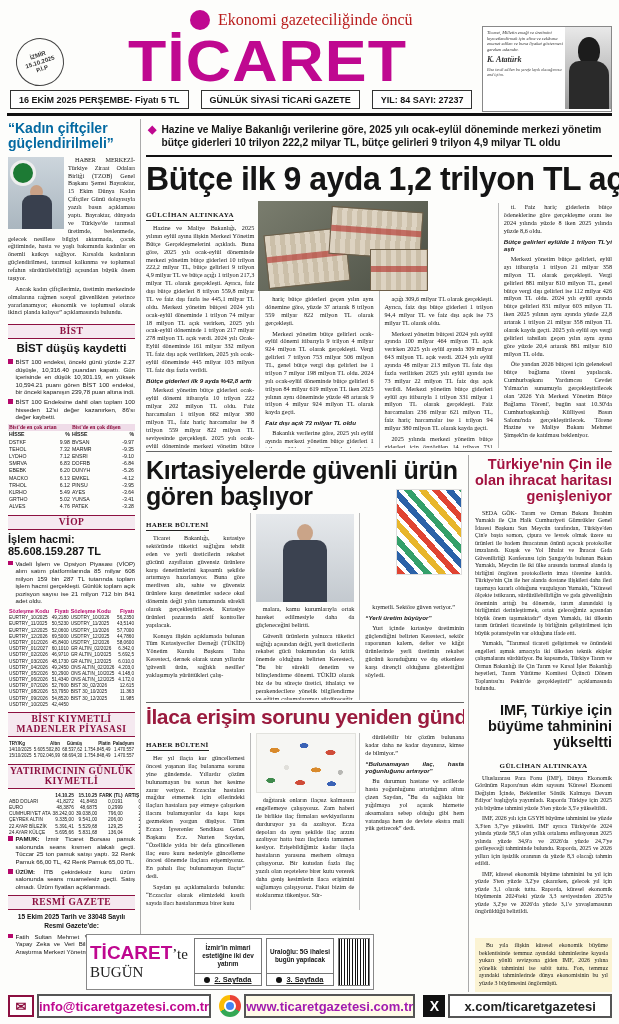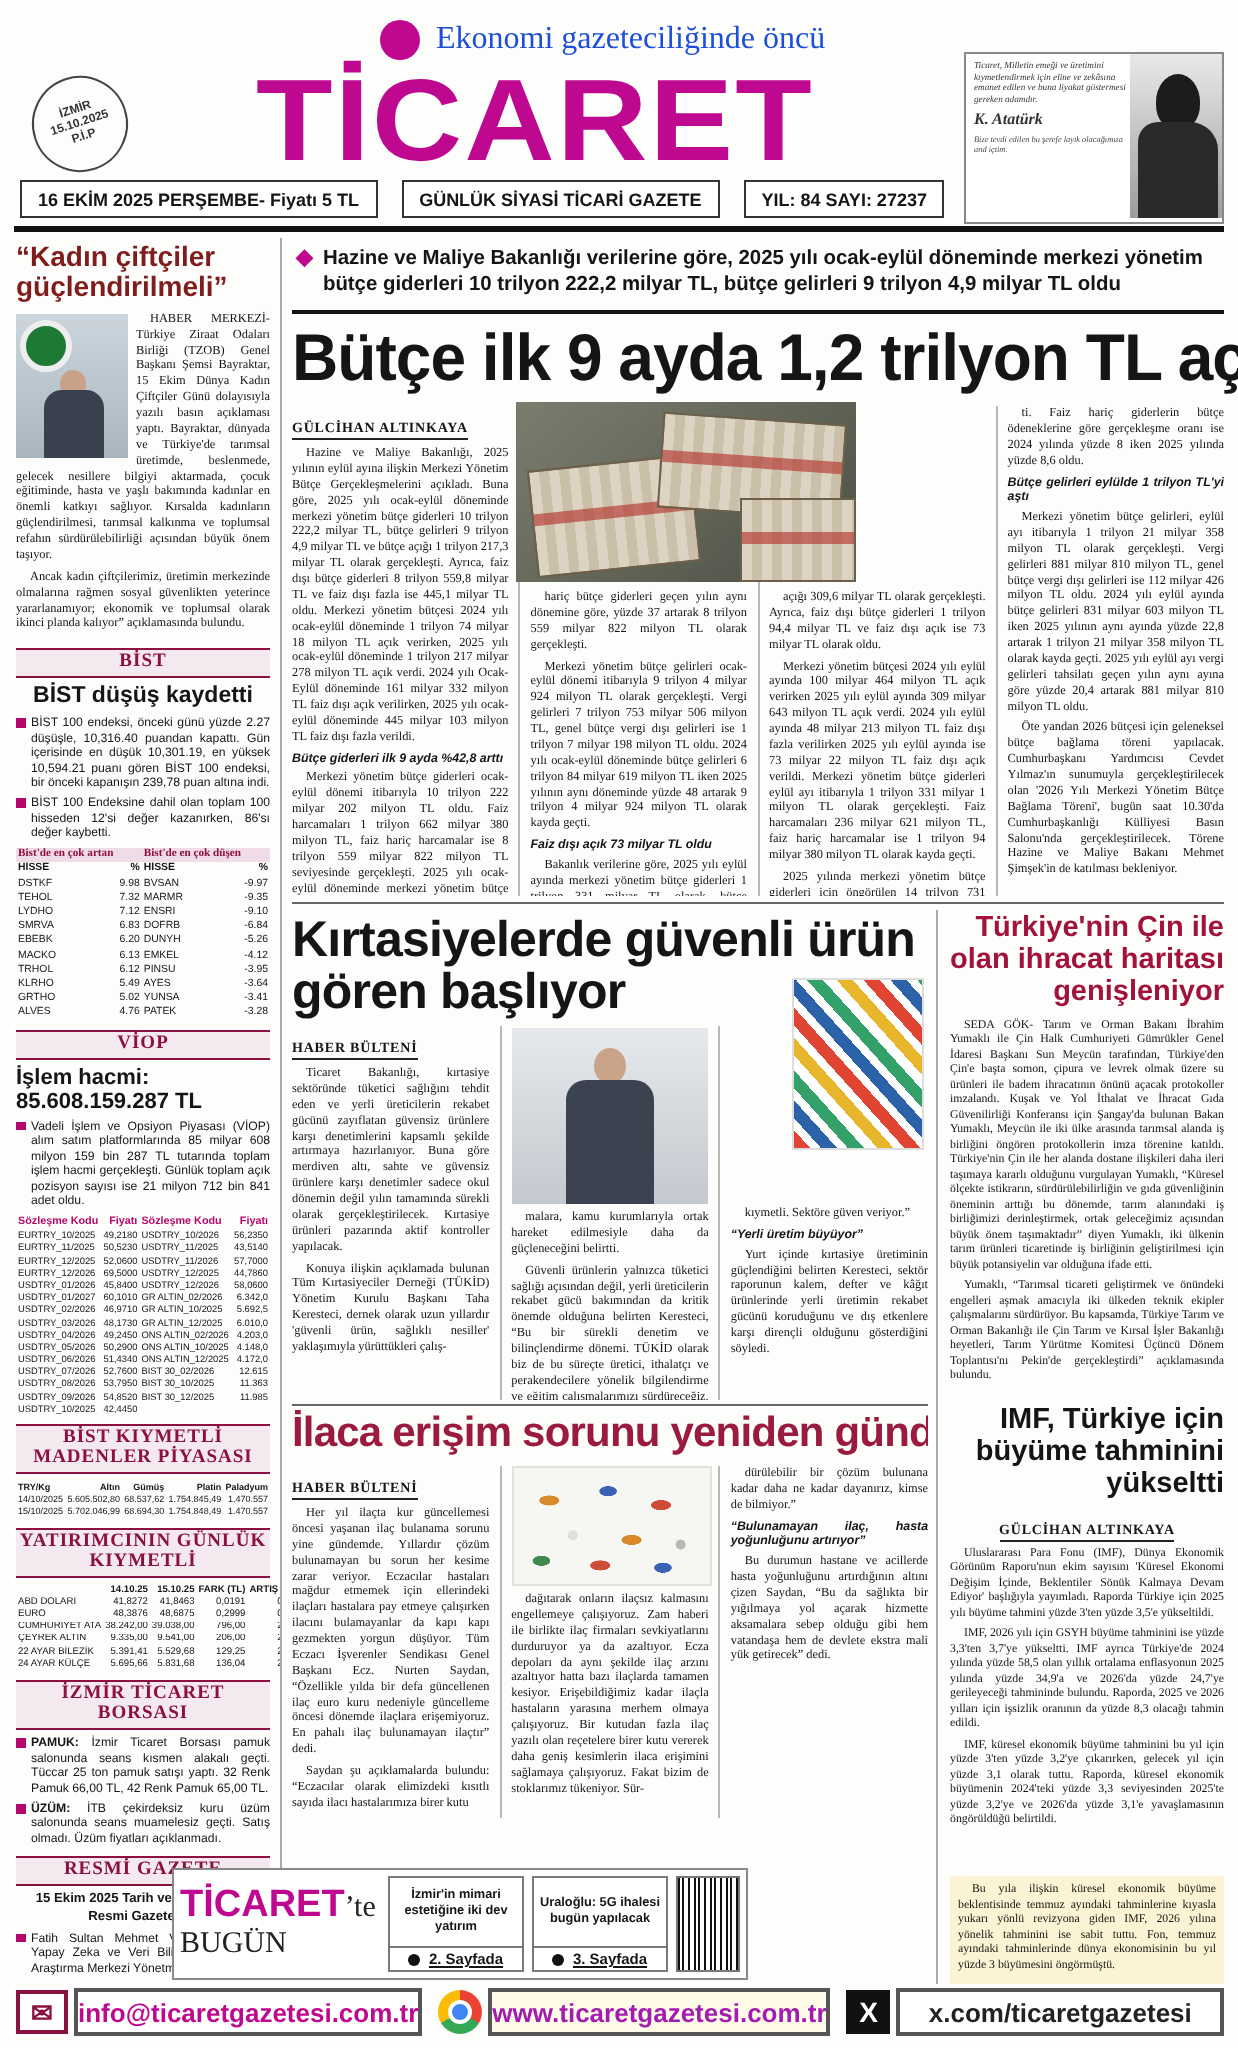--- a/index.html
+++ b/index.html
@@ -5,21 +5,21 @@
   html,body{margin:0;padding:0;background:#9a9a9a;}
   .page{position:relative;width:619px;height:1024px;background:#fdfdfb;margin:0 auto;
         font-family:"Liberation Serif",serif;color:#151515;overflow:hidden;}
   
   .stamp{position:absolute;left:16px;top:38px;width:46px;height:46px;border:1.6px solid #444;
          border-radius:50%;transform:rotate(-18deg);display:flex;flex-direction:column;
          align-items:center;justify-content:center;font:bold 6px "Liberation Sans",sans-serif;color:#333;gap:1px;}
   .brandwrap{position:absolute;left:128px;top:10px;width:350px;text-align:left;}
   .tagline-row{display:flex;align-items:center;gap:8px;margin-left:62px;}
   .branddot{width:20px;height:20px;border-radius:50%;background:#bf0890;}
-  .tagline{font:16px "Liberation Serif",serif;color:#1d4ed8;}
+  .tagline{font:16px "Liberation Serif",serif;color:#b91c1c;}
   .brandname{font:800 58px "Liberation Sans",sans-serif;color:#bf0890;letter-spacing:1px;
              transform:scaleX(1.08);transform-origin:left;line-height:1;margin-top:2px;}
   .quotebox{position:absolute;right:7px;top:26px;width:128px;height:84px;border:1px solid #888;
             display:flex;background:#fff;}
   .quotetext{flex:1;padding:3px 2px 2px 4px;font:italic 4.6px/1.25 "Liberation Serif",serif;color:#333;}
   .signature{font:italic bold 8px "Liberation Serif",serif;margin-top:2px;}
   .footnote{font:italic 4.2px/1.2 "Liberation Serif",serif;margin-top:3px;color:#444;}
   .portrait{width:46px;height:82px;background:linear-gradient(180deg,#e9e9e9,#9c9c9c);position:relative;overflow:hidden;}
   .portrait::before{content:"";position:absolute;left:13px;top:10px;width:22px;height:28px;border-radius:50% 50% 45% 45%;
             background:#1c1c1c;}
@@ -44,21 +44,21 @@
   .cols>div+div{border-left:1px solid #b9b9b9;padding-left:5px;margin-left:5px;}
   table.t{width:100%;border-collapse:collapse;font:5.2px "Liberation Sans",sans-serif;}
   table.t td{padding:.6px 1px;white-space:nowrap;overflow:hidden;}
   .r{text-align:right;}
   .thd td{color:#8c1040;font-weight:bold;background:#efdce8;font-family:"Liberation Serif",serif;font-size:5.6px;}
   .tsub td{font-weight:bold;}
   .pinkhd td{color:#b5076b;font-weight:bold;font-size:5.4px;}
   
   .leftcol{position:absolute;left:8px;top:119px;width:133px;height:870px;overflow:hidden;
            border-right:1px solid #aaa;padding-right:5px;box-sizing:border-box;}
-  .kadin-h{font:800 14px/1.1 "Liberation Sans",sans-serif;color:#7f1d1d;margin:2px 0 4px;}
+  .kadin-h{font:800 14px/1.1 "Liberation Sans",sans-serif;color:#0369a1;margin:2px 0 4px;}
   .ph-kadin{float:left;width:56px;height:72px;background:linear-gradient(180deg,#ccd5dc,#aab6bf);
             margin:1px 4px 2px 0;position:relative;overflow:hidden;}
   .ph-kadin::before{content:"";position:absolute;left:2px;top:3px;width:20px;height:20px;border-radius:50%;
             background:#1d7a34;border:3px solid #eee;}
   .ph-kadin::after{content:"";position:absolute;left:14px;bottom:0;width:30px;height:34px;
             background:#39404e;border-radius:9px 9px 0 0;}
   .ph-kadin .head{position:absolute;left:22px;bottom:30px;width:13px;height:14px;border-radius:50%;background:#c9a186;}
   .viop-hacim{font:800 11px "Liberation Sans",sans-serif;margin:2px 0 3px;}
   .lc-head{font:800 11.5px "Liberation Sans",sans-serif;text-align:center;margin:2px 0 4px;}
   .resmi-sub{font:bold 6.6px/1.25 "Liberation Sans",sans-serif;text-align:center;margin:1px 0 3px;}
@@ -508,21 +508,20 @@
           <tr>
             <td>24 AYAR KÜLÇE</td>
             <td class="r">5.695,66</td>
             <td class="r">5.831,68</td>
             <td class="r">136,04</td>
             <td class="r">2,39</td>
           </tr>
         </tbody>
     </table>
 
-    <div class="band">İZMİR TİCARET BORSASI</div>
     <div>
 
         <div class="bullet">
           <span class="sq"></span>
           <span><b>PAMUK:</b><span> İzmir Ticaret Borsası pamuk salonunda seans kısmen alakalı geçti. Tüccar 25 ton pamuk satışı yaptı. 32 Renk Pamuk 66,00 TL, 42 Renk Pamuk 65,00 TL.</span></span>
         </div>
 
         <div class="bullet">
           <span class="sq"></span>
           <span><b>ÜZÜM:</b><span> İTB çekirdeksiz kuru üzüm salonunda seans muamelesiz geçti. Satış olmadı. Üzüm fiyatları açıklanmadı.</span></span>

